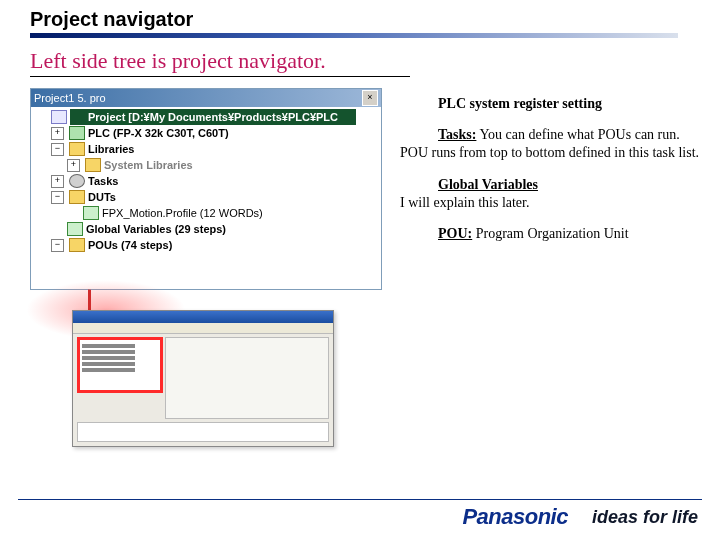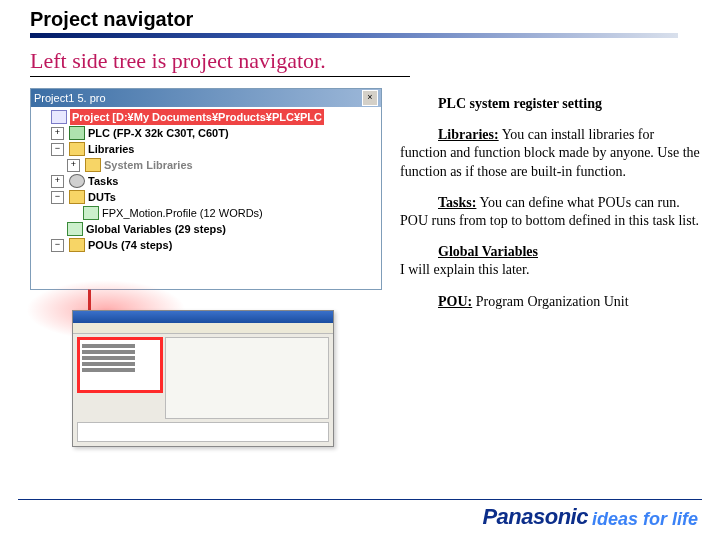--- a/index.html
+++ b/index.html
@@ -109,21 +109,21 @@
     flex-shrink: 0;
     display: inline-block;
   }
   .ticon.folder { background: #f7d566; border: 1px solid #b58a1f; }
   .ticon.docs   { background: #e8e8ff; border: 1px solid #7a7ac7; }
   .ticon.gear   { background: #d0d0d0; border: 1px solid #666; border-radius: 50%; }
   .ticon.blk    { background: #ccf0cc; border: 1px solid #3a8a3a; }
   .ticon.chip   { background: #aee3ae; border: 1px solid #2e7a2e; }
   .tree-label { font-size: 11px; }
   .tree-label.bold { font-weight: bold; }
-  .tree-label.sel { background: #ef4444; color: #fff; padding: 0 2px; }
+  .tree-label.sel { background: #14532d; color: #fff; padding: 0 18px; }
 
   .ind1 { padding-left: 2px; }
   .ind2 { padding-left: 18px; }
   .ind3 { padding-left: 34px; }
 
   .right-col {
     position: absolute;
     left: 400px;
     top: 95px;
     width: 300px;
@@ -205,36 +205,36 @@
     right: 18px;
     bottom: 40px;
     height: 1px;
     background: #0a2f82;
   }
   .brand {
     position: absolute;
     right: 22px;
     bottom: 10px;
     display: flex;
-    align-items: flex-end;
-    gap: 4px;
+    align-items: center;
+    gap: 24px;
   }
   .brand-main {
     font-family: Arial, sans-serif;
     font-size: 22px;
     font-weight: bold;
     font-style: italic;
     color: #0c2e8a;
     letter-spacing: -0.5px;
   }
   .brand-tag {
     font-family: Arial, sans-serif;
     font-size: 18px;
     font-style: italic;
-    color: #3b82f6;
+    color: #0f172a;
     font-weight: bold;
   }
 </style>
 </head>
 <body>
 
 <div class="title-bar">
   <div class="title-text">Project navigator</div>
   <div class="title-underline"></div>
 </div>
@@ -324,23 +324,20 @@
   </div>
   <div class="mini-main"></div>
   <div class="mini-bot"></div>
 </div>
 
 <div class="right-col">
   <div class="sec">
     <span class="hdr">PLC system register setting</span>
   </div>
   <div class="sec">
-    <span class="hdr" style="text-decoration:underline">Libraries:</span><span> You can install libraries for function and function block made by anyone.  Use the function as if those are built-in function.</span>
-  </div>
-  <div class="sec">
     <span class="hdr" style="text-decoration:underline">Tasks:</span><span> You can define what POUs can run.  POU runs from top to bottom defined in this task list.</span>
   </div>
   <div class="sec">
     <span class="hdr" style="text-decoration:underline">Global Variables</span><br>
     <span>I will explain this later.</span>
   </div>
   <div class="sec">
     <span class="hdr" style="text-decoration:underline">POU:</span><span> Program Organization Unit</span>
   </div>
 </div>

